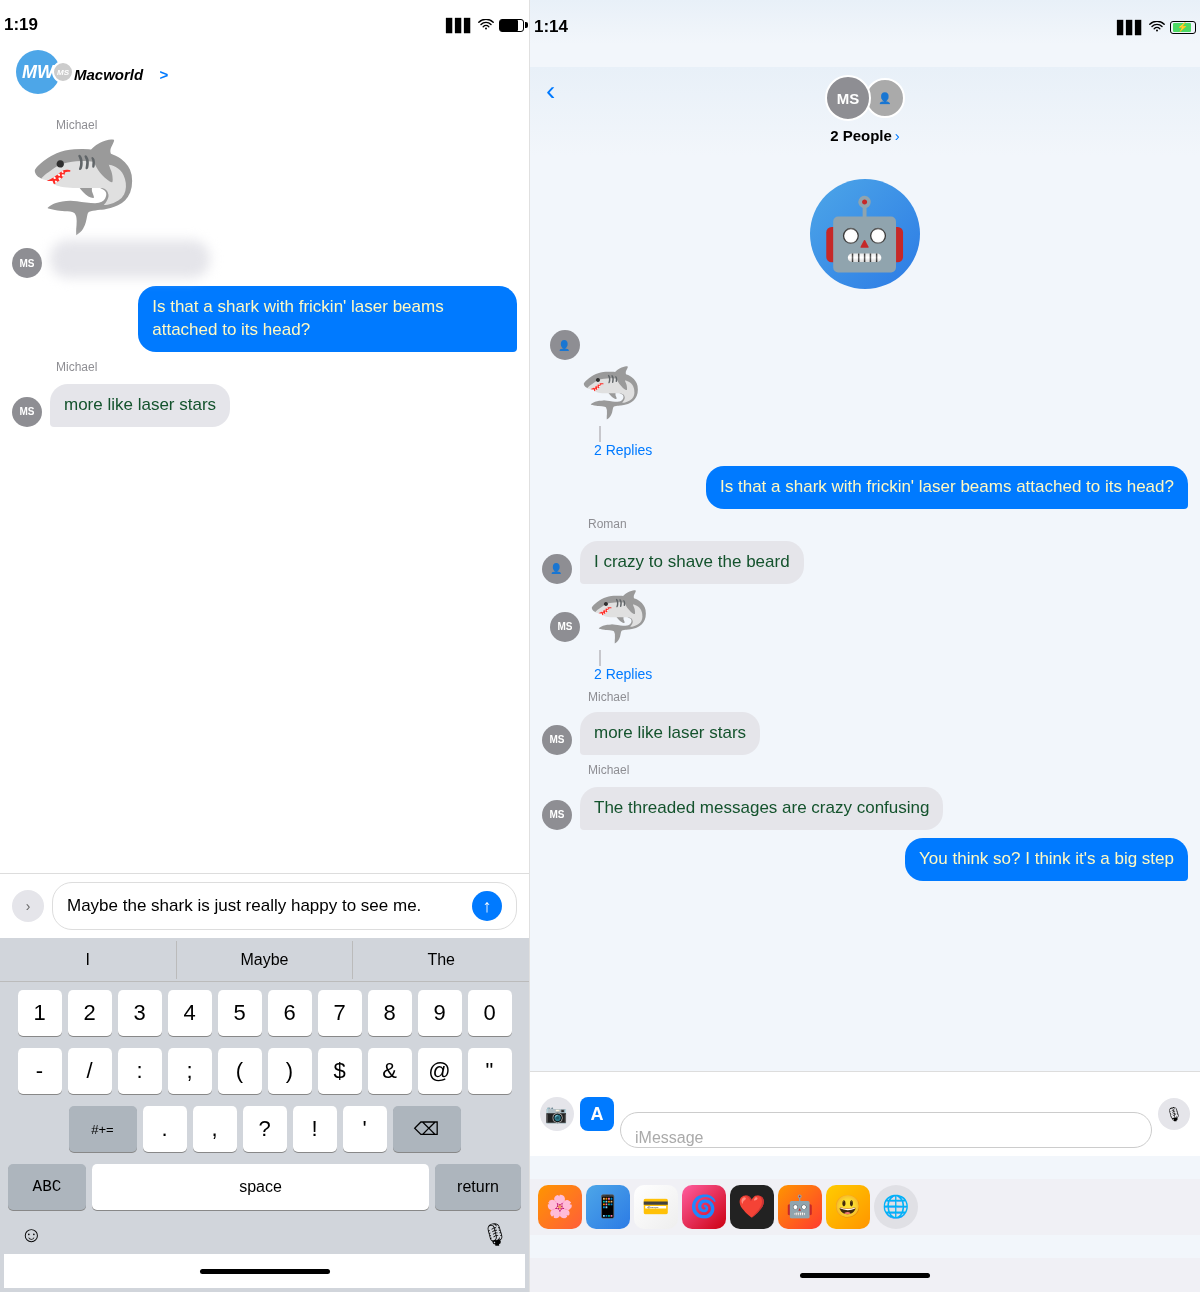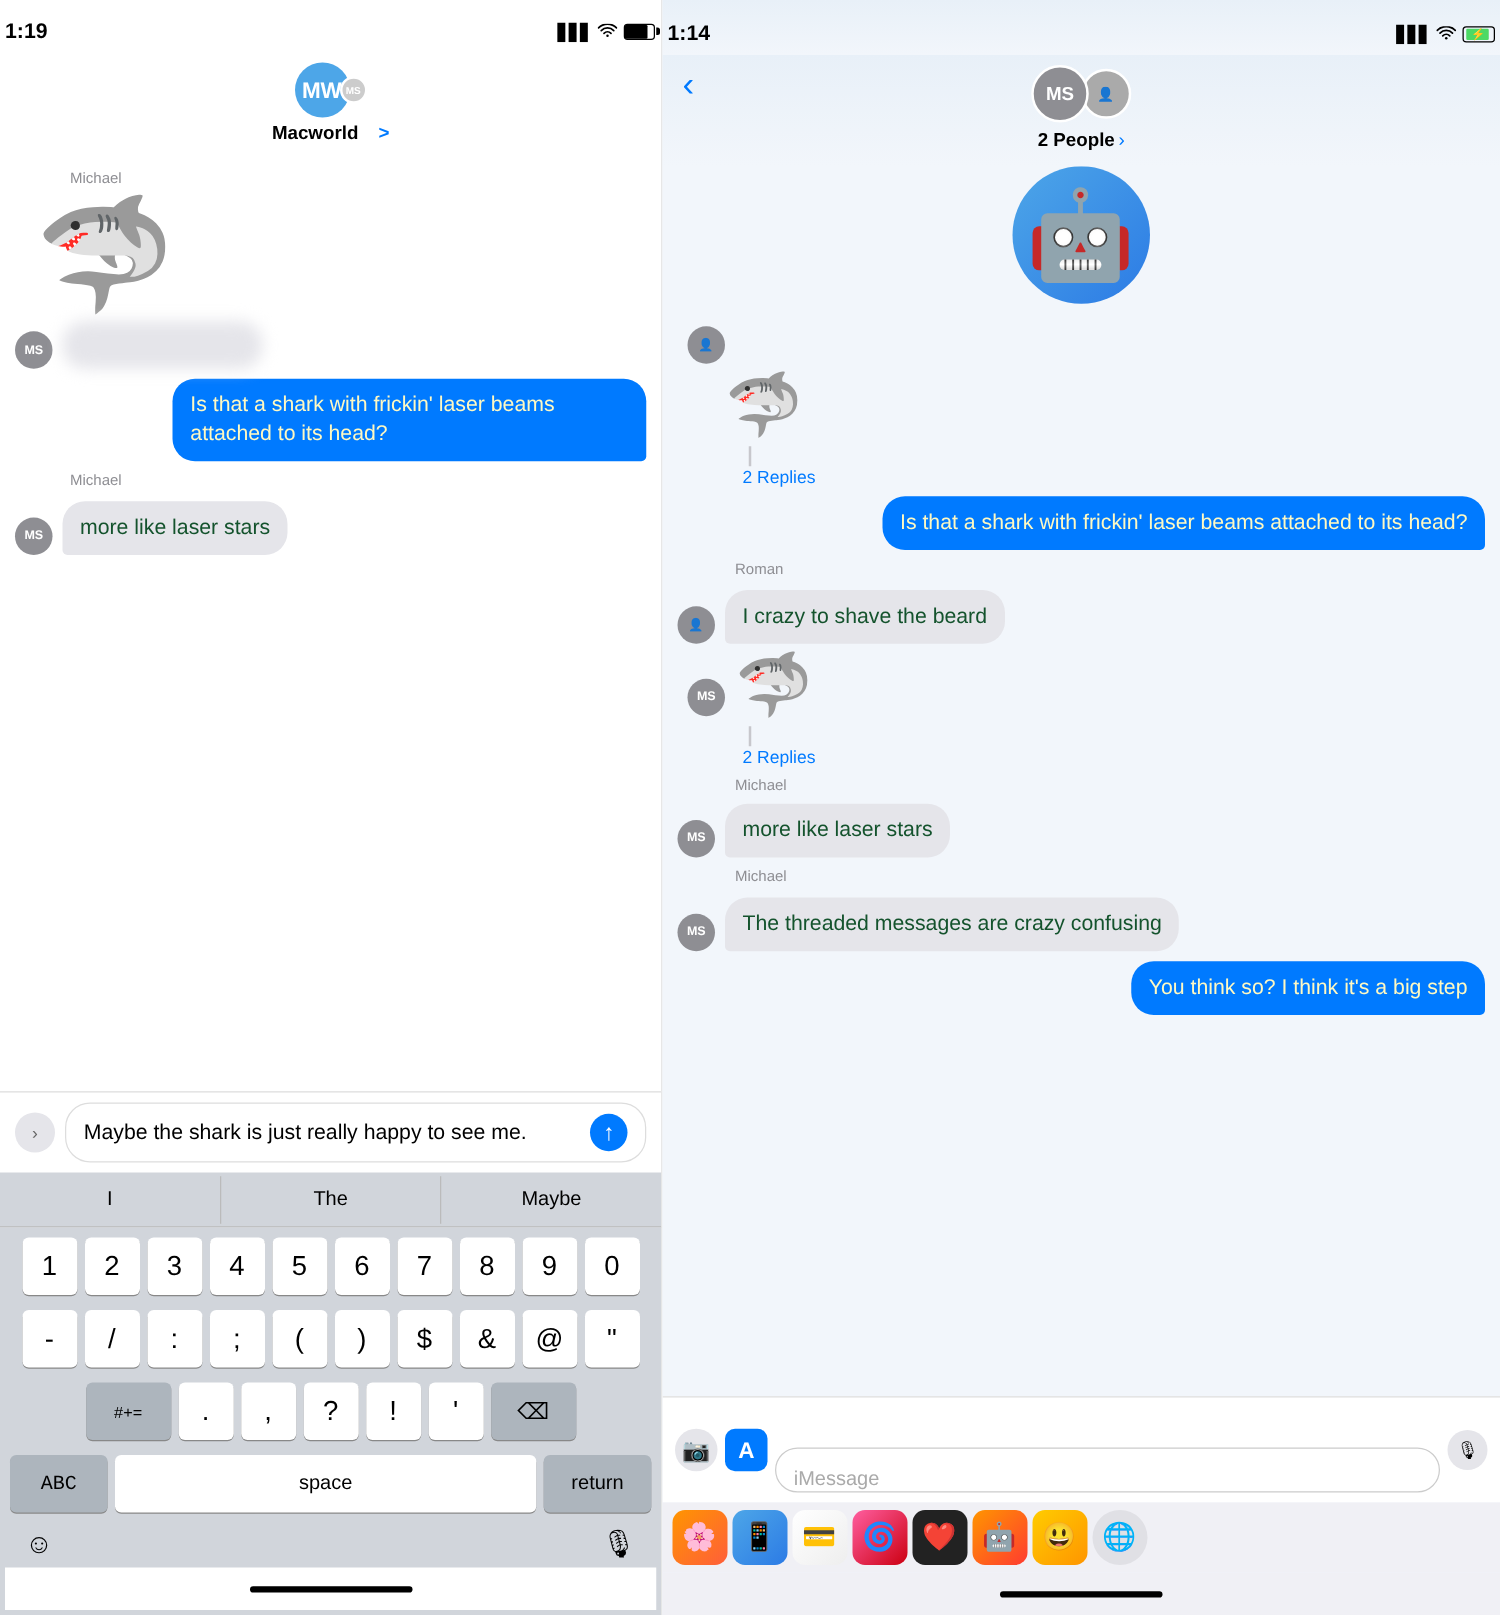--- a/index.html
+++ b/index.html
@@ -26,20 +26,21 @@
 
     
     .phone-right {
       width: 670px;
       height: 1292px;
       background: #f2f6fb;
       position: relative;
       display: flex;
       flex-direction: column;
       overflow: hidden;
+      gap: 23px;
     }
 
     
     .status-bar {
       display: flex;
       align-items: center;
       justify-content: space-between;
       padding: 10px 4px 4px;
       height: 44px;
     }
@@ -74,24 +75,25 @@
     }
     .battery-fill {
       height: 100%;
       background: #000;
       border-radius: 1px;
     }
 
     
     .nav-header {
       display: flex;
-      flex-direction: column;
+      flex-direction: row;
       align-items: center;
       padding: 6px 16px 10px;
       position: relative;
+      font-style: italic;
     }
     .avatar-stack {
       display: flex;
       align-items: center;
       justify-content: center;
       margin-bottom: 4px;
     }
     .avatar-circle {
       width: 44px;
       height: 44px;
@@ -414,22 +416,22 @@
   <div class="input-bar">
     <div class="expand-btn">›</div>
     <div style="flex:1;border:1.5px solid #ddd;border-radius:20px;padding:8px 14px;font-size:17px;background:#fff;min-height:42px;display:flex;align-items:center;justify-content:space-between;">
       <span style="color:#000;">Maybe the shark is just really happy to see me.</span>
       <div class="send-btn" style="width:30px;height:30px;border-radius:50%;background:#007aff;color:#fff;display:flex;align-items:center;justify-content:center;font-size:18px;flex-shrink:0;">↑</div>
     </div>
   </div>
 
   <div class="autocomplete-bar">
     <div class="autocomplete-item">I</div>
+    <div class="autocomplete-item">Maybe</div>
     <div class="autocomplete-item">The</div>
-    <div class="autocomplete-item">Maybe</div>
   </div>
 
   <div class="keyboard">
 
     <div class="kb-row">
       <div class="kb-key" style="width:44px;">1</div>
       <div class="kb-key" style="width:44px;">2</div>
       <div class="kb-key" style="width:44px;">3</div>
       <div class="kb-key" style="width:44px;">4</div>
       <div class="kb-key" style="width:44px;">5</div>

